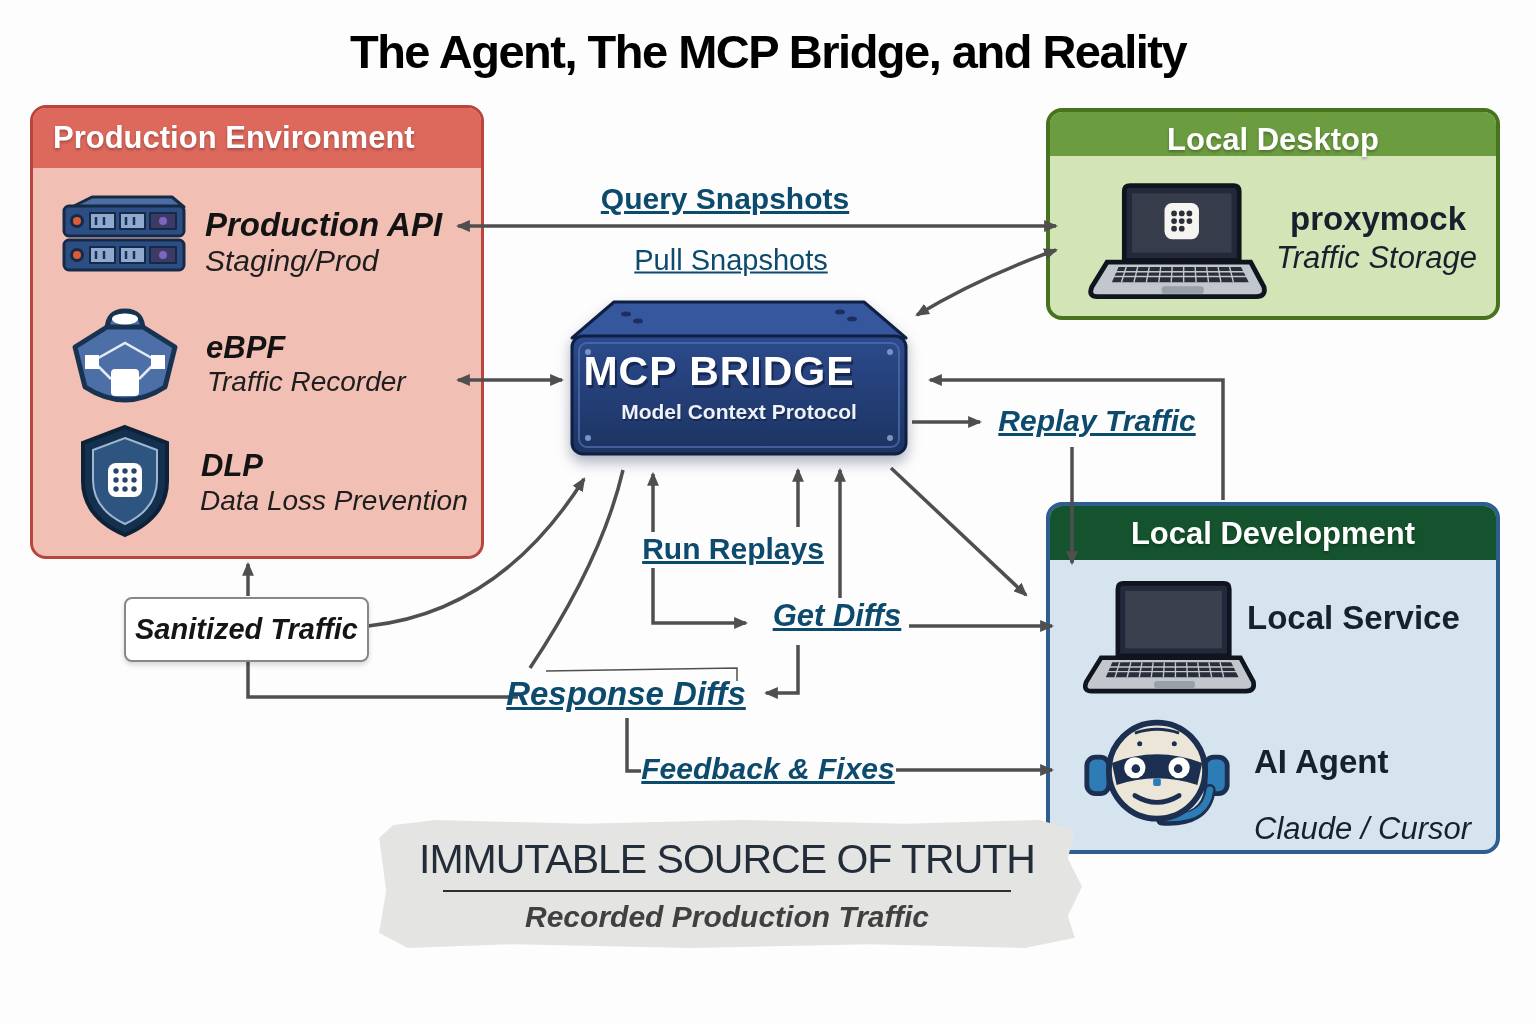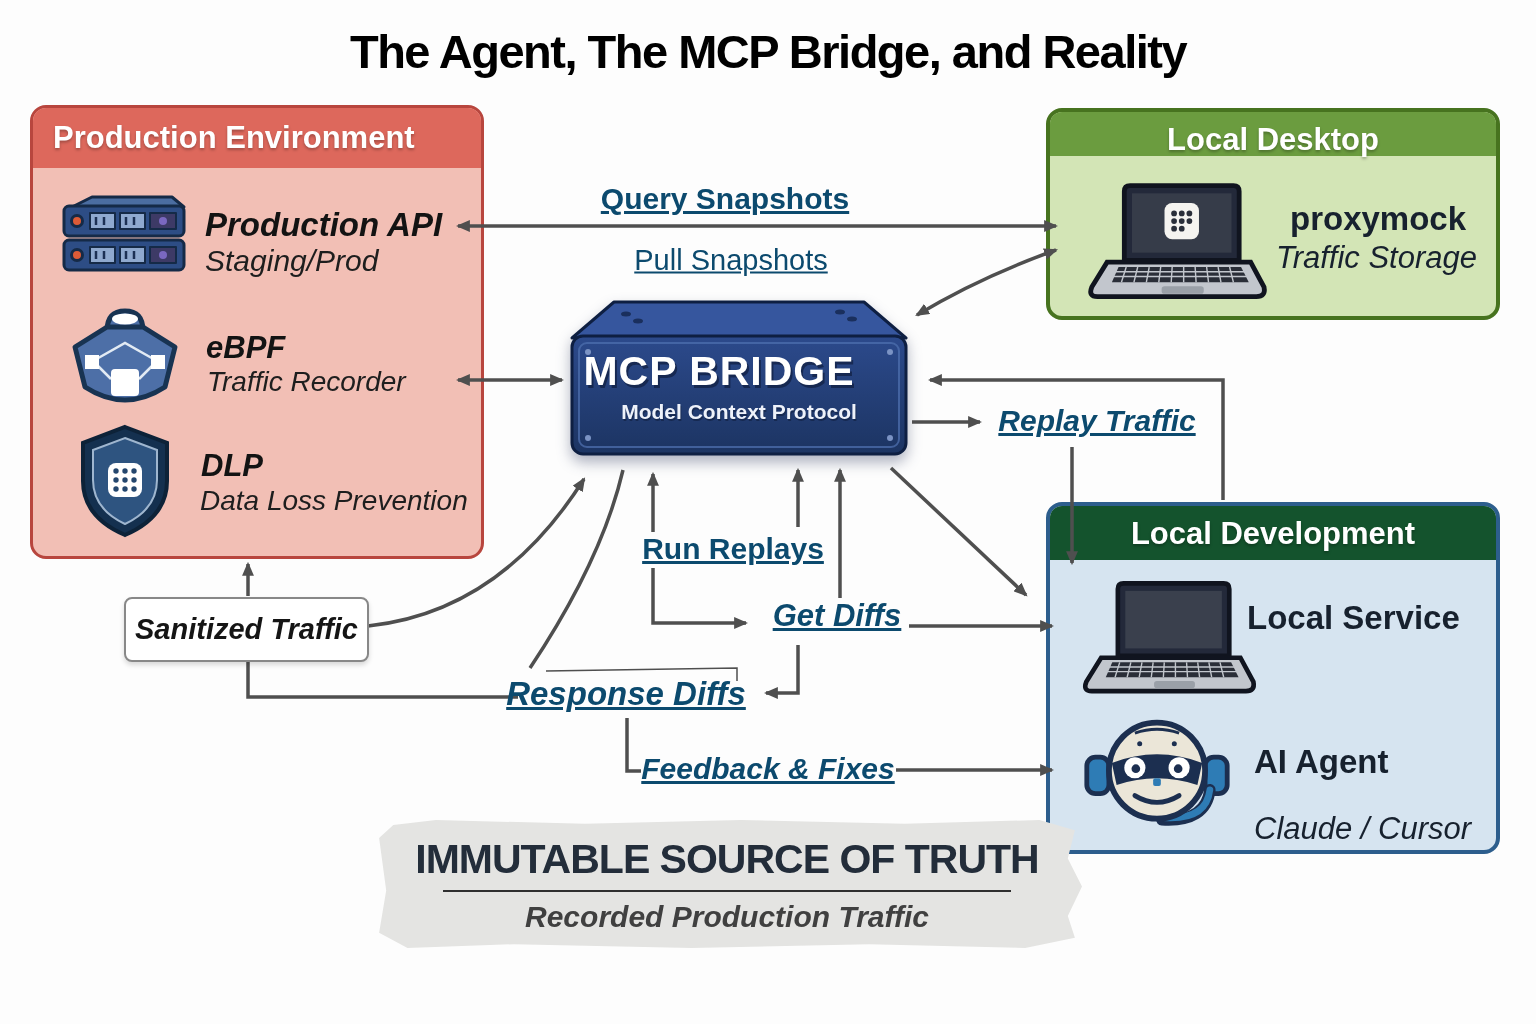--- a/index.html
+++ b/index.html
@@ -60,21 +60,21 @@
     display:flex;align-items:center;justify-content:center;
     font-size:29px;font-weight:700;font-style:italic;color:#151515;
   }
 
   
   .banner{
     left:372px;top:820px;width:710px;height:128px;z-index:2;
     background:#e4e4e2;
     clip-path:polygon(1% 14%,3% 4%,9% 0%,30% 3%,52% 0%,75% 3%,94% 0%,99% 8%,98% 30%,100% 52%,98% 75%,99% 92%,92% 100%,70% 97%,45% 100%,20% 97%,5% 100%,1% 88%,2% 55%);
   }
-  .banner-title{left:0;top:16px;width:710px;text-align:center;font-size:41px;font-weight:700;letter-spacing:-1px;color:#232d3a;}
+  .banner-title{left:0;top:16px;width:710px;text-align:center;font-size:41px;font-weight:400;letter-spacing:-1px;color:#232d3a;}
   .banner-divider{left:71px;top:70px;width:568px;height:2px;background:#2f2f2f;}
   .banner-sub{left:0;top:80px;width:710px;text-align:center;font-size:30px;font-weight:700;font-style:italic;color:#404040;}
 
   svg{display:block;}
   .arrow-layer{left:0;top:0;z-index:6;pointer-events:none;}
 </style>
 </head>
 <body>
 
 <div class="abs page-title">The Agent, The MCP Bridge, and Reality</div>

